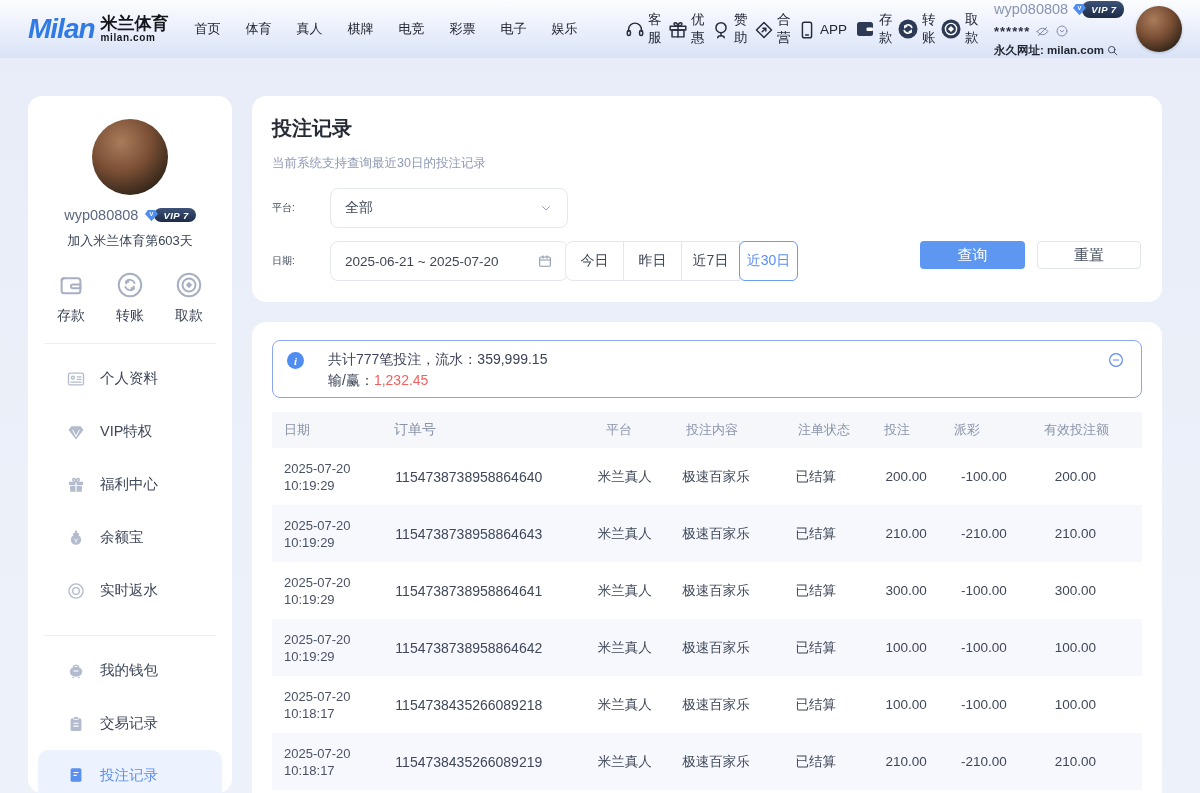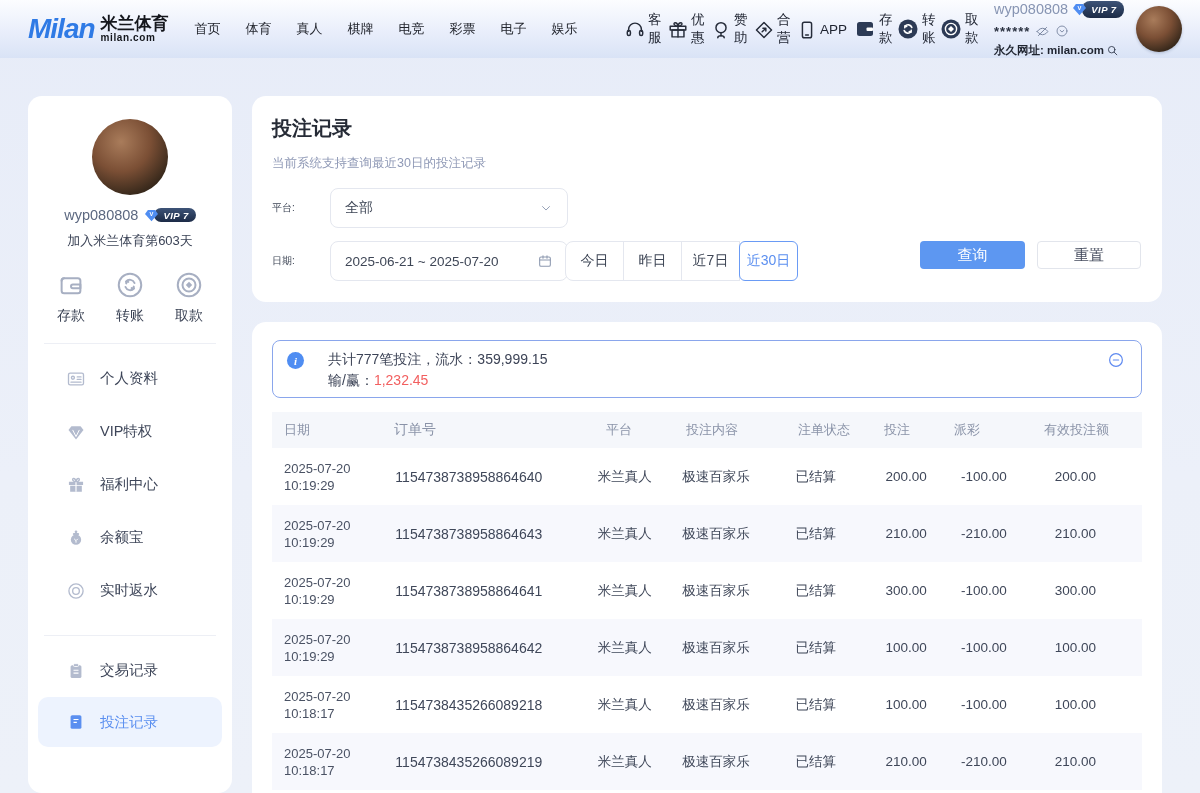--- a/index.html
+++ b/index.html
@@ -366,20 +366,31 @@
         </svg>
     </span>
     <span>实时返水</span>
   </div>
 
   <div class="sb-divider"></div>
 
   <div class="menu-item">
     <span class="micon">
       <svg width="20" height="20" viewBox="0 0 24 24">
+          <ellipse cx="12" cy="13" rx="7.5" ry="6" fill="currentColor"></ellipse>
+          <path d="M8.5 7.5C9 5.8 10.4 5 12 5s3 .8 3.5 2.5" fill="none" stroke="currentColor" stroke-width="1.5"></path>
+          <path d="M8.5 19v1.6M15.5 19v1.6" stroke="currentColor" stroke-width="1.8"></path>
+          <path d="M9 12h6" stroke="#fff" stroke-width="1.3"></path>
+        </svg>
+    </span>
+    <span>我的钱包</span>
+  </div>
+  <div class="menu-item">
+    <span class="micon">
+      <svg width="20" height="20" viewBox="0 0 24 24">
           <rect x="5.5" y="5" width="13" height="15.5" rx="2" fill="currentColor"></rect>
           <rect x="9" y="3.2" width="6" height="3.4" rx="1.2" fill="currentColor" stroke="#fff" stroke-width="1"></rect>
           <path d="M9 11h6M9 14.5h6" stroke="#fff" stroke-width="1.3"></path>
         </svg>
     </span>
     <span>交易记录</span>
   </div>
   <div class="menu-item active">
     <span class="micon">
       <svg width="20" height="20" viewBox="0 0 24 24">

